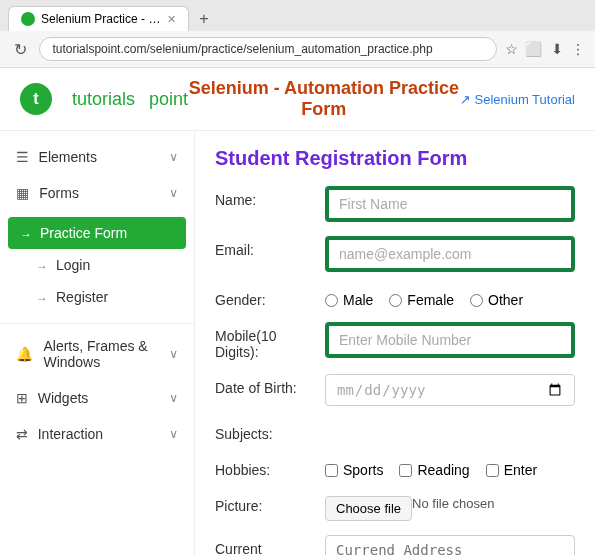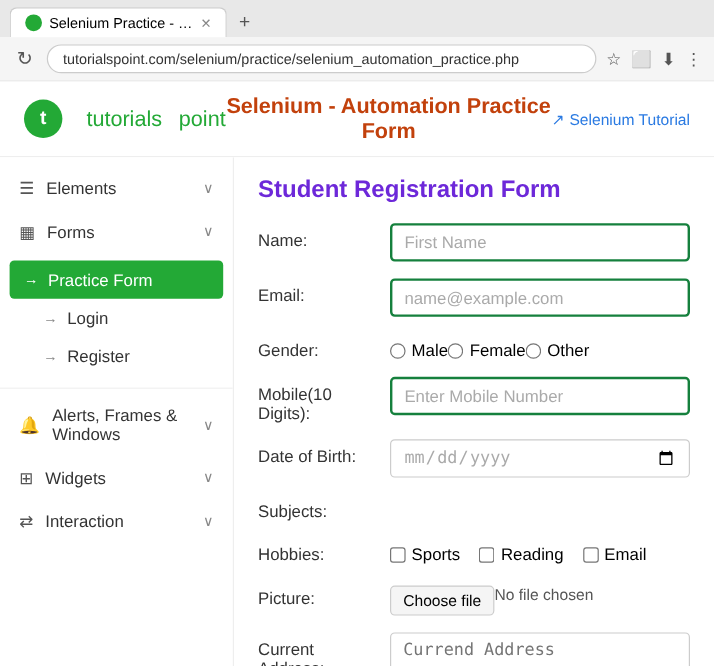--- a/index.html
+++ b/index.html
@@ -42,23 +42,23 @@
     .sidebar-sub-item.active .sub-arrow { color: white; }
     .sub-arrow { color: #888; font-size: 12px; }
     .sidebar-divider { border: none; border-top: 1px solid #f0f0f0; margin: 4px 0; }
 
     
     .main { flex: 1; padding: 16px 20px; overflow-y: auto; background: white; }
     .form-title { font-size: 20px; font-weight: bold; color: #6d28d9; margin-bottom: 16px; }
     .form-row { display: flex; align-items: flex-start; margin-bottom: 14px; gap: 10px; }
     .form-label { width: 100px; font-size: 14px; color: #333; padding-top: 6px; flex-shrink: 0; }
     .form-control { flex: 1; }
-    .form-input { width: 100%; border: 2px solid #15803d; border-radius: 4px; padding: 6px 10px; font-size: 14px; color: #4c1d95; outline: none; }
+    .form-input { width: 100%; border: 4px solid #15803d; border-radius: 4px; padding: 6px 10px; font-size: 14px; color: #4c1d95; outline: none; }
     .form-input::placeholder { color: #aaa; }
-    .radio-group { display: flex; align-items: center; padding-top: 6px; }
+    .radio-group { display: flex; align-items: center; gap: 16px; padding-top: 6px; }
     .radio-label { display: flex; align-items: center; gap: 5px; cursor: pointer; font-size: 14px; }
     .checkbox-group { display: flex; align-items: flex-end; gap: 16px; padding-top: 6px; }
     .checkbox-label { display: flex; align-items: center; gap: 5px; cursor: pointer; font-size: 14px; }
     .file-input-row { display: flex; align-items: flex-start; gap: 0; padding-top: 4px; }
     .choose-file-btn { padding: 4px 10px; border: 1px solid #ccc; border-radius: 4px; background: #f5f5f5; font-size: 13px; cursor: pointer; }
     .no-file { font-size: 13px; color: #555; }
     .textarea-input { width: 100%; border: 1px solid #ccc; border-radius: 4px; padding: 6px 10px; font-size: 14px; color: #aaa; resize: vertical; min-height: 56px; outline: none; }
     .date-input { width: 100%; border: 1px solid #ccc; border-radius: 4px; padding: 6px 10px; font-size: 14px; color: #aaa; }
   </style>
 </head>
@@ -227,21 +227,21 @@
             <label class="checkbox-label">
               <input type="checkbox" style=""> 
                 <span>Sports</span>
             </label>
             <label class="checkbox-label">
               <input type="checkbox" style=""> 
                 <span>Reading</span>
             </label>
             <label class="checkbox-label">
               <input type="checkbox" style=""> 
-                <span>Email</span>
+                <span>Enter</span>
             </label>
           </div>
         </div>
       </div>
 
       <div class="form-row">
         <div class="form-label">Picture:</div>
         <div class="form-control">
           <div class="file-input-row">
             <button class="choose-file-btn">Choose file</button>

